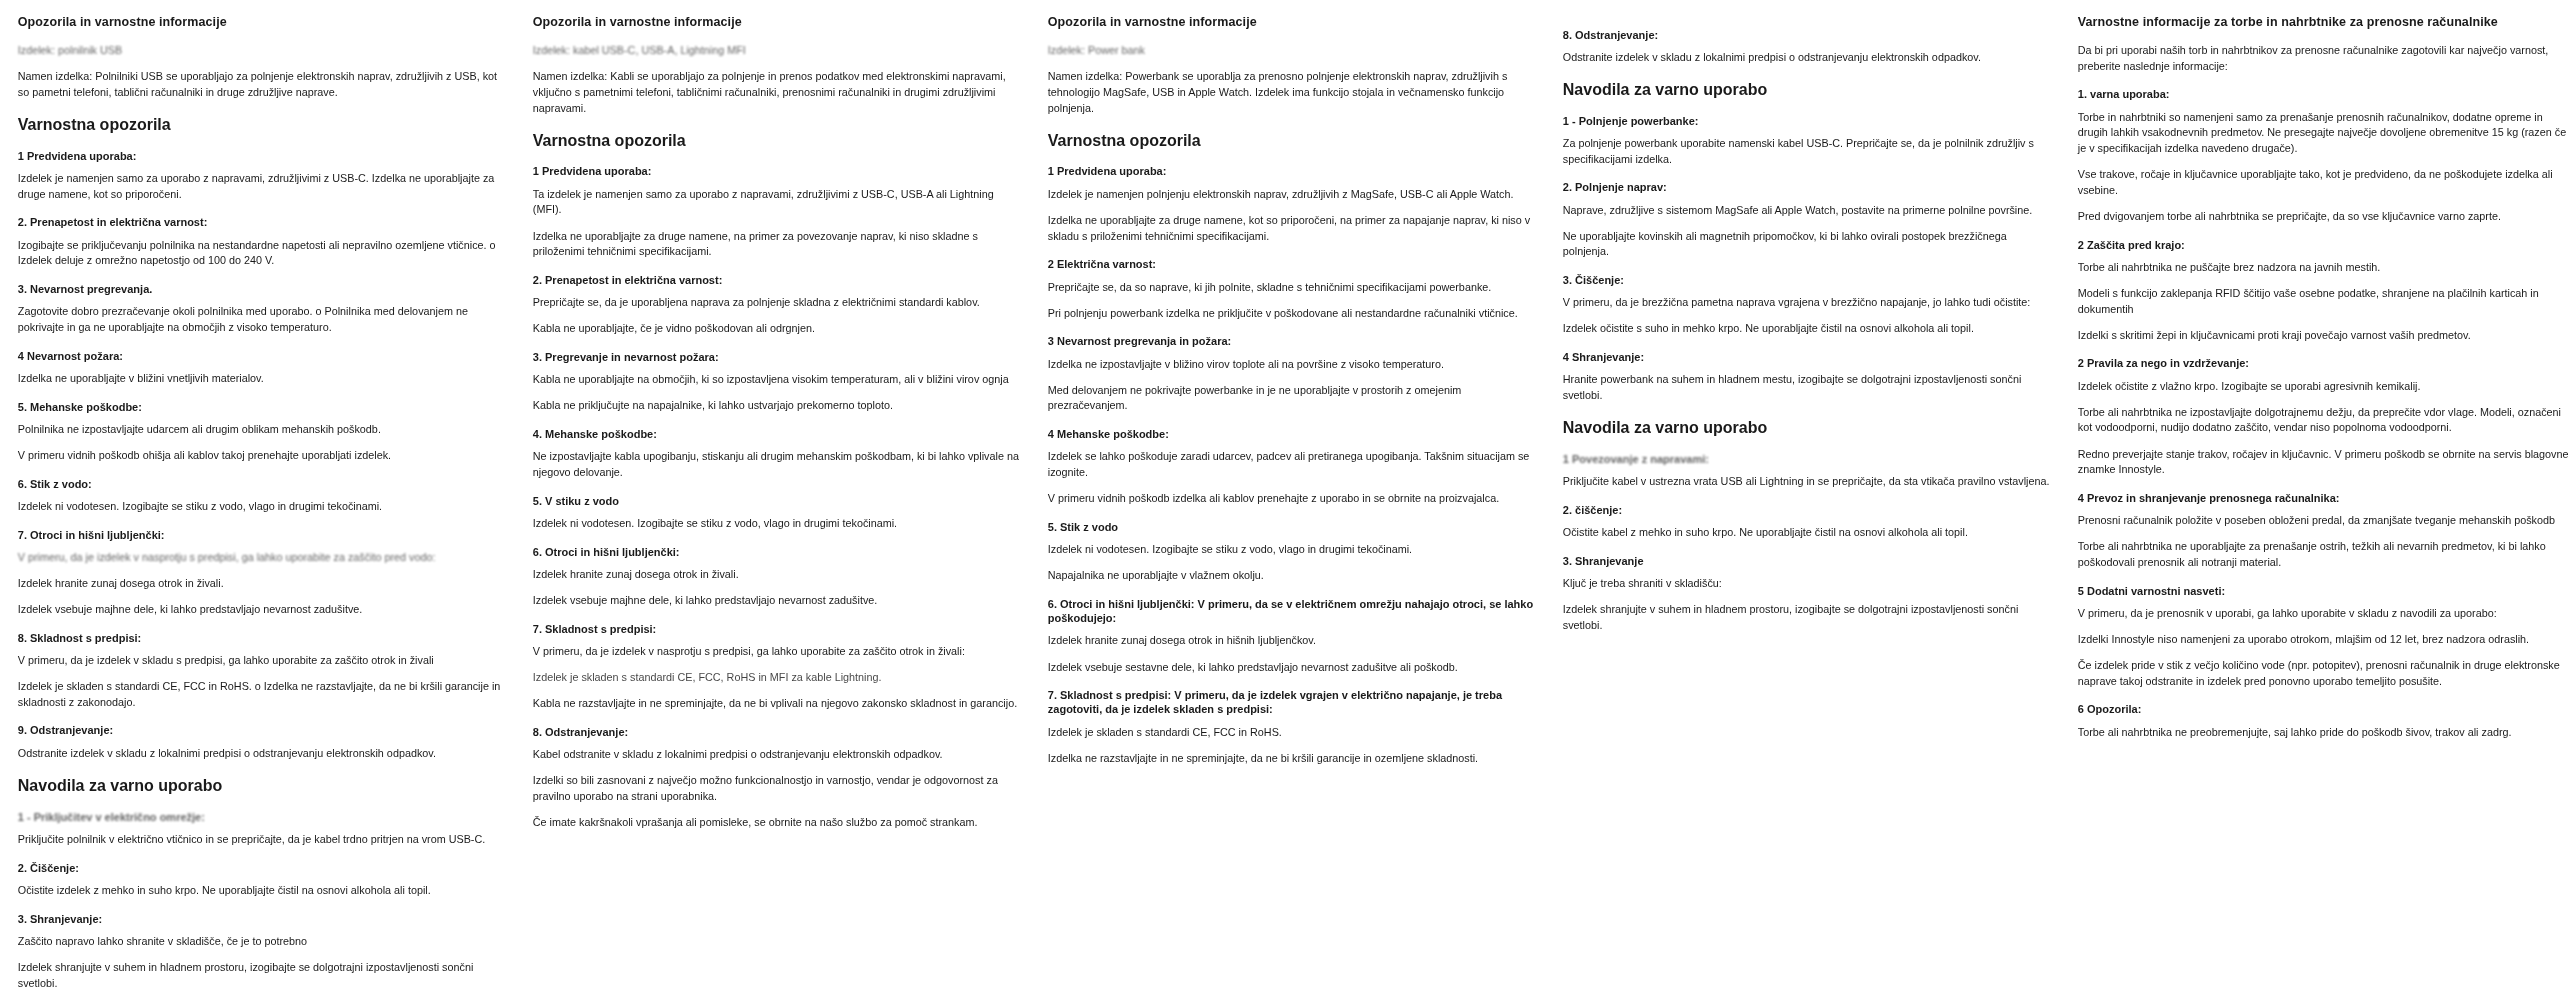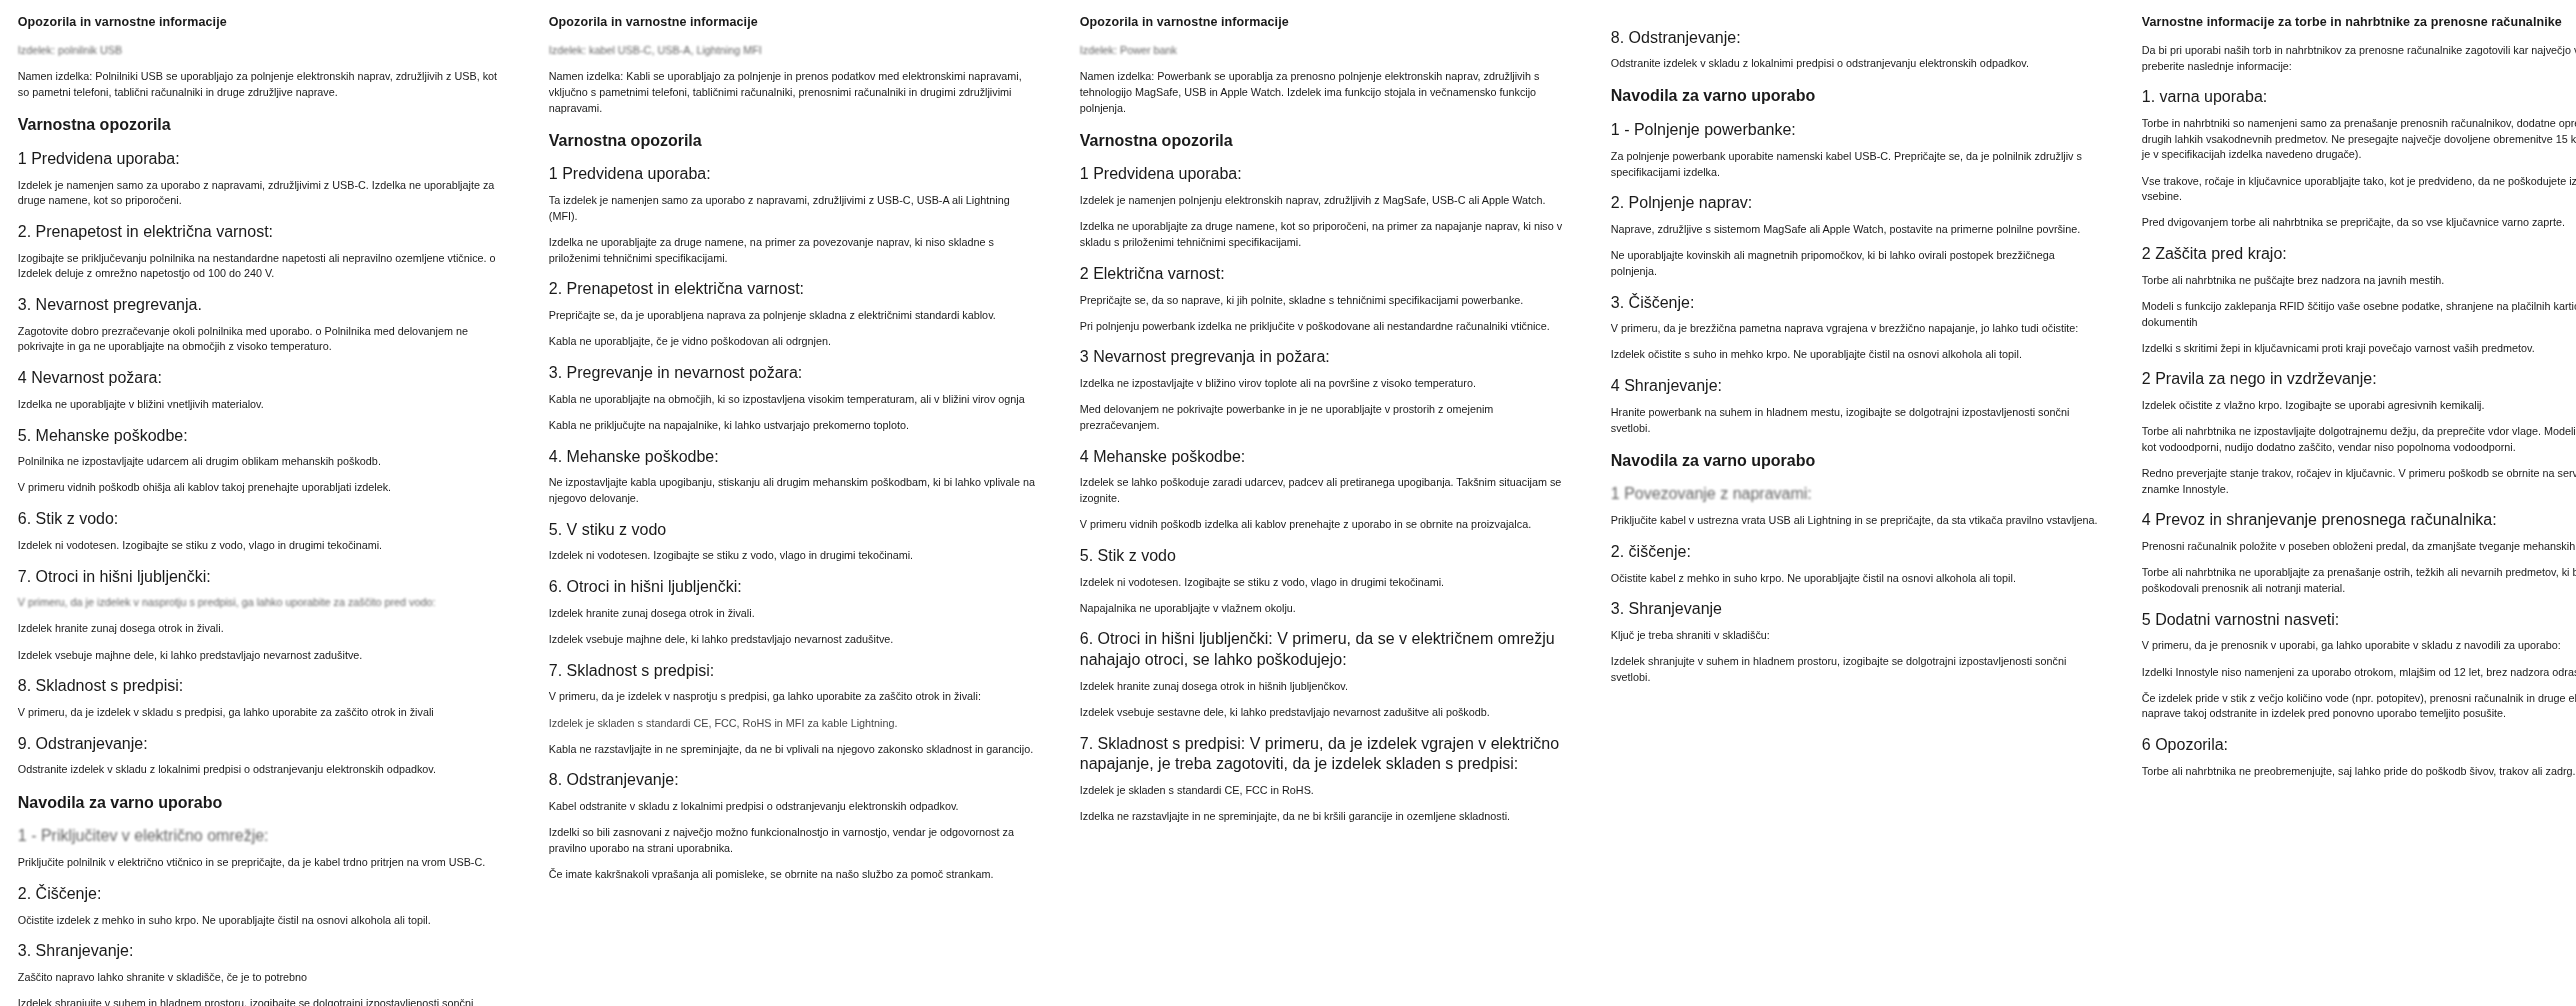--- a/index.html
+++ b/index.html
@@ -14,21 +14,21 @@
     color: #1a1a1a;
     overflow: hidden;
   }
   .page {
     display: flex;
     flex-direction: row;
     width: 2576px;
     height: 1006px;
     box-sizing: border-box;
     padding: 14.5px 13px 0 13px;
-    gap: 16px;
+    gap: 0;
   }
   .column {
     box-sizing: border-box;
     padding: 0 17.7px 0 4.8px;
     width: 515px;
     flex: 0 0 515px;
   }
   h2.sec-title {
     font-size: 12.5px;
     font-weight: bold;
@@ -36,22 +36,22 @@
     line-height: 1.25;
     letter-spacing: 0.1px;
   }
   h3.sub-title {
     font-size: 16px;
     font-weight: bold;
     margin: 14.5px 0 9.7px 0;
     line-height: 1.3;
   }
   h4.item-title {
-    font-size: 16px;
-    font-weight: normal;
+    font-size: 11px;
+    font-weight: bold;
     margin: 13px 0 8px 0;
     line-height: 1.3;
   }
   p.para {
     font-size: 10.8px;
     line-height: 1.45;
     margin: 0 0 10.5px 0;
     text-align: left;
   }
   .blur-lite {
@@ -85,20 +85,21 @@
       <p class="para">Polnilnika ne izpostavljajte udarcem ali drugim oblikam mehanskih poškodb.</p>
       <p class="para">V primeru vidnih poškodb ohišja ali kablov takoj prenehajte uporabljati izdelek.</p>
       <h4 class="item-title">6. Stik z vodo:</h4>
       <p class="para">Izdelek ni vodotesen. Izogibajte se stiku z vodo, vlago in drugimi tekočinami.</p>
       <h4 class="item-title">7. Otroci in hišni ljubljenčki:</h4>
       <p class="para blur-med">V primeru, da je izdelek v nasprotju s predpisi, ga lahko uporabite za zaščito pred vodo:</p>
       <p class="para">Izdelek hranite zunaj dosega otrok in živali.</p>
       <p class="para">Izdelek vsebuje majhne dele, ki lahko predstavljajo nevarnost zadušitve.</p>
       <h4 class="item-title">8. Skladnost s predpisi:</h4>
       <p class="para">V primeru, da je izdelek v skladu s predpisi, ga lahko uporabite za zaščito otrok in živali</p>
+      <p class="para">Izdelek je skladen s standardi CE, FCC in RoHS. o Izdelka ne razstavljajte, da ne bi kršili garancije in skladnosti z zakonodajo.</p>
       <h4 class="item-title">9. Odstranjevanje:</h4>
       <p class="para">Odstranite izdelek v skladu z lokalnimi predpisi o odstranjevanju elektronskih odpadkov.</p>
       <h3 class="sub-title">Navodila za varno uporabo</h3>
       <h4 class="item-title blur-med">1 - Priključitev v električno omrežje:</h4>
       <p class="para">Priključite polnilnik v električno vtičnico in se prepričajte, da je kabel trdno pritrjen na vrom USB-C.</p>
       <h4 class="item-title">2. Čiščenje:</h4>
       <p class="para">Očistite izdelek z mehko in suho krpo. Ne uporabljajte čistil na osnovi alkohola ali topil.</p>
       <h4 class="item-title">3. Shranjevanje:</h4>
       <p class="para">Zaščito napravo lahko shranite v skladišče, če je to potrebno</p>
       <p class="para">Izdelek shranjujte v suhem in hladnem prostoru, izogibajte se dolgotrajni izpostavljenosti sončni svetlobi.</p>

